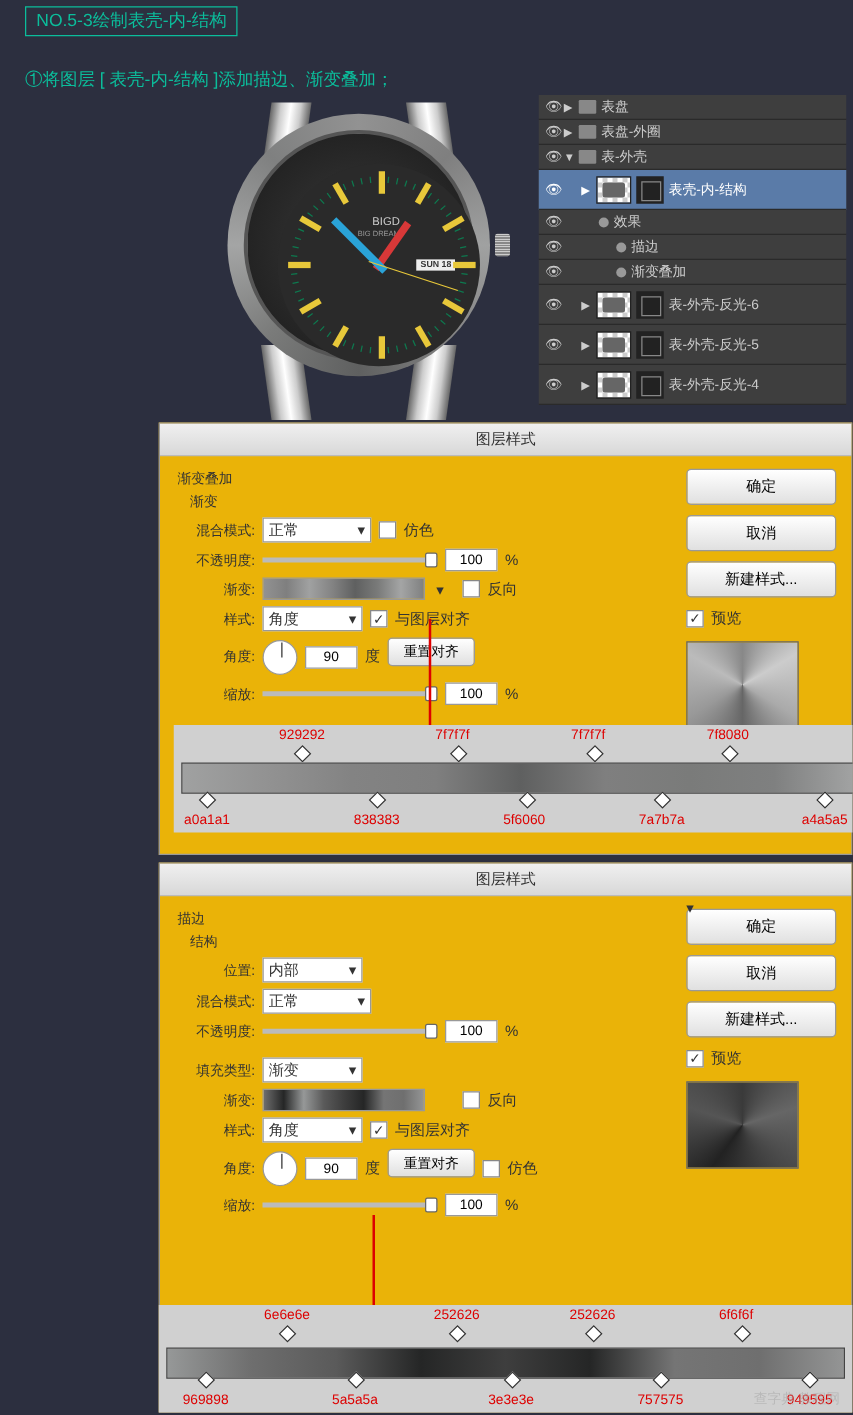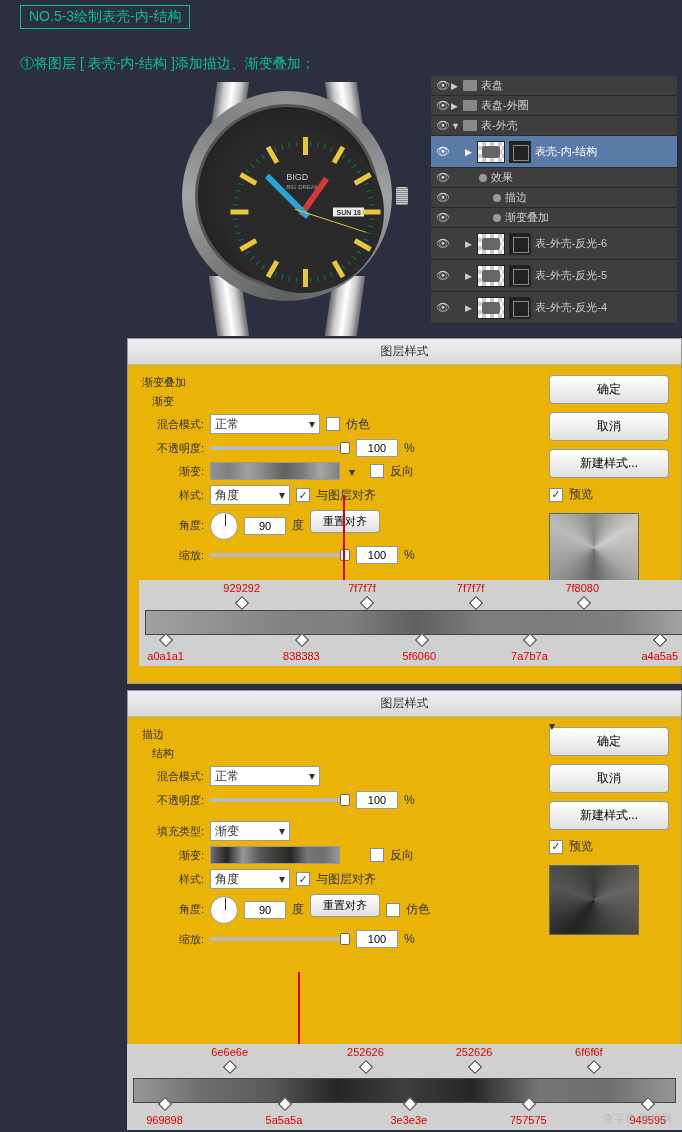--- a/index.html
+++ b/index.html
@@ -14,21 +14,21 @@
 .lug.bl { bottom: -30px; left: 36px; transform: skewX(8deg); }
 .lug.br { bottom: -30px; right: 36px; transform: skewX(-8deg); }
 .case-outer { position: absolute; top: 5px; left: 5px; width: 210px; height: 210px; border-radius: 50%; background: conic-gradient(#929292, #7f7f7f, #a0a1a1, #838383, #5f6060, #7a7b7a, #a4a5a5, #7f8080, #929292); }
 .case-inner { position: absolute; top: 13px; left: 13px; width: 184px; height: 184px; border-radius: 50%; background: radial-gradient(circle, #3a3a3a 0%, #1a1a1a 100%); border: 3px solid #555; }
 .dial { position: absolute; top: 24px; left: 24px; width: 162px; height: 162px; border-radius: 50%; background: #2a2a2a; }
 .marker { position: absolute; width: 5px; height: 18px; background: #e8c83a; left: 50%; top: 6px; transform-origin: 2.5px 75px; }
 .tick { position: absolute; width: 1px; height: 5px; background: #0d7a4f; left: 50%; top: 10px; transform-origin: 0.5px 71px; }
 .hand-min { position: absolute; width: 6px; height: 58px; background: #2aa3d8; left: 50%; top: 30px; margin-left: -3px; transform-origin: 3px 51px; transform: rotate(-45deg); }
 .hand-hr { position: absolute; width: 6px; height: 45px; background: #d83838; left: 50%; top: 40px; margin-left: -3px; transform-origin: 3px 41px; transform: rotate(35deg); }
 .hand-sec { position: absolute; width: 1px; height: 75px; background: #e8c83a; left: 50%; top: 15px; transform-origin: 0.5px 66px; transform: rotate(108deg); }
-.brand { position: absolute; top: 42px; left: 50%; transform: translateX(-50%); color: #ccc; font-size: 9px; text-align: left; line-height: 1; }
+.brand { position: absolute; top: 42px; left: 50%; transform: translateX(-50%); color: #ccc; font-size: 9px; text-align: right; line-height: 1; }
 .brand2 { font-size: 6px; color: #999; }
 .date-win { position: absolute; top: 50%; right: 20px; transform: translateY(-50%); background: #eee; padding: 1px 3px; font-size: 7px; font-weight: bold; }
 .crown { position: absolute; right: -11px; top: 50%; width: 12px; height: 18px; transform: translateY(-50%); background: repeating-linear-gradient(0deg, #888, #888 1px, #ccc 1px, #ccc 2px); border-radius: 2px; }
 
 .layers-panel { position: absolute; top: 76px; left: 431px; width: 246px; background: #3e3e3e; color: #ccc; font-size: 11px; }
 .layer-row { display: flex; align-items: center; height: 20px; border-bottom: 1px solid #2a2a2a; padding: 0 4px; }
 .layer-row.selected { background: #5a7ba8; color: #fff; }
 .eye { width: 16px; text-align: center; }
 .indent { width: 14px; }
 .arrow { width: 12px; font-size: 9px; }
@@ -46,21 +46,21 @@
 .dlg-title { background: linear-gradient(#f0f0f0, #d8d8d8); text-align: center; padding: 4px; font-size: 12px; border-bottom: 1px solid #bbb; }
 .dlg-body { display: flex; }
 .dlg-left { flex: 1; padding: 10px 14px; position: relative; }
 .dlg-right { width: 142px; padding: 10px; }
 .group-label { font-size: 11px; margin-bottom: 4px; }
 .sub-label { font-size: 11px; margin: 4px 0 2px 10px; }
 .row { display: flex; align-items: center; margin: 5px 0; gap: 6px; }
 .lbl { width: 62px; text-align: right; font-size: 11px; }
 .select { background: #fff; border: 1px solid #999; height: 20px; padding: 0 4px; display: flex; align-items: center; justify-content: space-between; position: relative; }
 .select::after { content: "▾"; margin-left: auto; padding-left: 6px; }
-.sel-md { width: 110px; justify-content: flex-end; }
+.sel-md { width: 87px; justify-content: flex-end; }
 .sel-sm { width: 80px; }
 .grad-preview { width: 130px; height: 18px; background: linear-gradient(90deg, #929292, #7f7f7f, #a0a1a1, #838383, #5f6060, #7a7b7a, #a4a5a5, #7f8080); border: 1px solid #999; position: relative; }
 .grad-preview2 { width: 130px; height: 18px; background: linear-gradient(90deg, #6e6e6e, #252626, #969898, #5a5a5a, #3e3e3e, #252626, #757575, #6f6f6f, #949595); border: 1px solid #999; }
 .grad-preview::after, .grad-preview2::after { content: "▾"; position: absolute; right: -16px; top: 2px; }
 .slider { width: 140px; height: 4px; background: #bbb; position: relative; }
 .slider-thumb { position: absolute; top: -4px; width: 10px; height: 12px; background: #fff; border: 1px solid #666; border-radius: 2px; }
 .num-input { width: 42px; height: 18px; border: 1px solid #999; background: #fff; text-align: center; font-size: 11px; }
 .checkbox { width: 14px; height: 14px; border: 1px solid #888; background: #fff; display: inline-flex; align-items: center; justify-content: center; }
 .checked::after { content: "✓"; font-size: 11px; }
 .angle-dial { width: 28px; height: 28px; border: 1px solid #999; border-radius: 50%; background: #fff; position: relative; }
@@ -342,20 +342,26 @@
     </div>
 </div>
 
 <div class="dialog dialog2">
   <div class="dlg-title">图层样式</div>
   <div class="dlg-body">
     <div class="dlg-left">
       <div class="group-label">描边</div>
       <div class="sub-label">结构</div>
       <div class="row">
+        <span class="lbl">位置:</span>
+        <div class="select sel-sm">
+            <span>内部</span>
+          </div>
+      </div>
+      <div class="row">
         <span class="lbl">混合模式:</span>
         <div class="select sel-md">
             <span>正常</span>
           </div>
       </div>
       <div class="row">
         <span class="lbl">不透明度:</span>
         <div class="slider">
             <div class="slider-thumb" style="left:130px"></div>
           </div>

